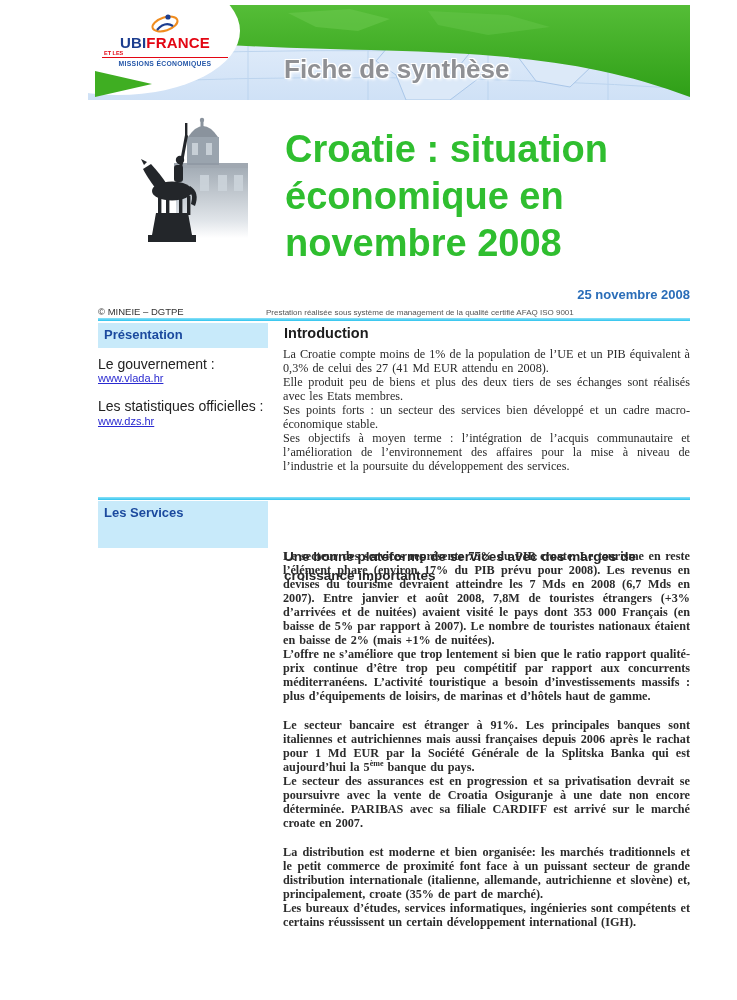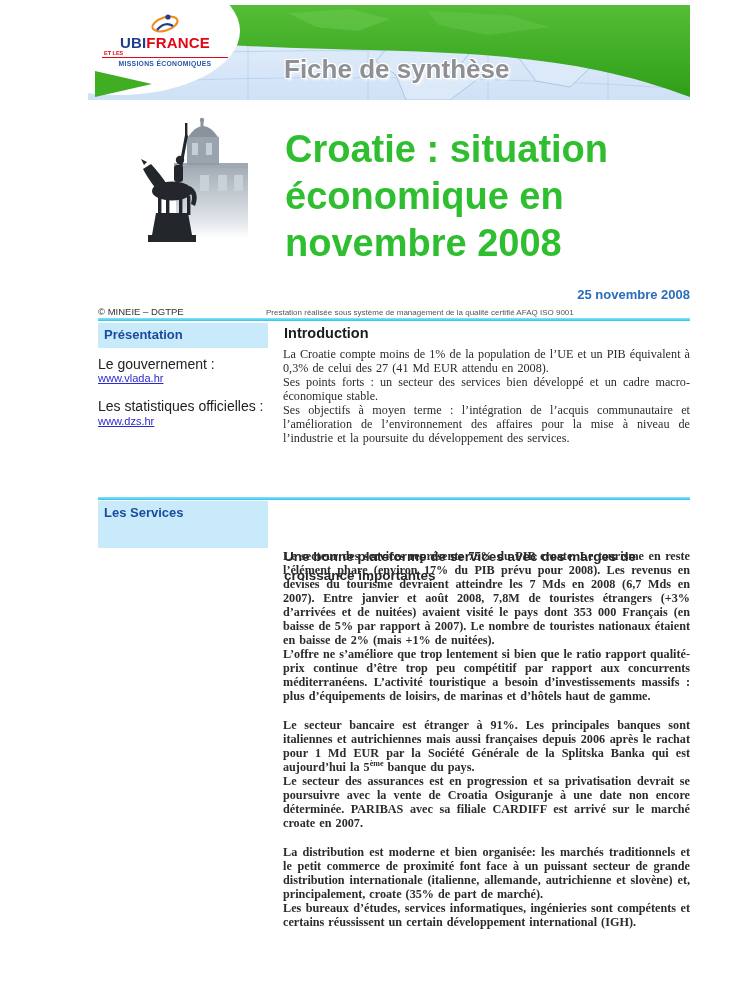--- a/index.html
+++ b/index.html
@@ -161,20 +161,21 @@
   <div class="side-hdr hdr-presentation">Présentation</div>
   <div class="side-label lbl-gov">Le gouvernement :</div>
   <a class="side-link lnk-gov" href="#">www.vlada.hr</a>
   <div class="side-label lbl-stats">Les statistiques officielles :</div>
   <a class="side-link lnk-stats" href="#">www.dzs.hr</a>
   <div class="side-hdr hdr-services">Les Services</div>
 
   <h2 class="intro-heading">Introduction</h2>
   <div class="intro-body body-text">
     <p>La Croatie compte moins de 1% de la population de l’UE et un PIB équivalent à 0,3% de celui des 27 (41 Md EUR attendu en 2008).</p>
+    <p>Elle produit peu de biens et plus des deux tiers de ses échanges sont réalisés avec les Etats membres.</p>
     <p>Ses points forts : un secteur des services bien développé et un cadre macro-économique stable.</p>
     <p>Ses objectifs à moyen terme : l’intégration de l’acquis communautaire et l’amélioration de l’environnement des affaires pour la mise à niveau de l’industrie et la poursuite du développement des services.</p>
   </div>
 
   <h2 class="services-heading">Une bonne plateforme de services avec des marges de croissance importantes</h2>
   <div class="services-body body-text">
     <div class="pgroup">
       <p>Le secteur des services représente 75% du PIB croate. Le tourisme en reste l’élément phare (environ 17% du PIB prévu pour 2008). Les revenus en devises du tourisme devraient atteindre les 7 Mds en 2008 (6,7 Mds en 2007). Entre janvier et août 2008, 7,8M de touristes étrangers (+3% d’arrivées et de nuitées) avaient visité le pays dont 353 000 Français (en baisse de 5% par rapport à 2007). Le nombre de touristes nationaux étaient en baisse de 2% (mais +1% de nuitées).</p>
       <p>L’offre ne s’améliore que trop lentement si bien que le ratio rapport qualité-prix continue d’être trop peu compétitif par rapport aux concurrents méditerranéens. L’activité touristique a besoin d’investissements massifs : plus d’équipements de loisirs, de marinas et d’hôtels haut de gamme.</p>
     </div>

